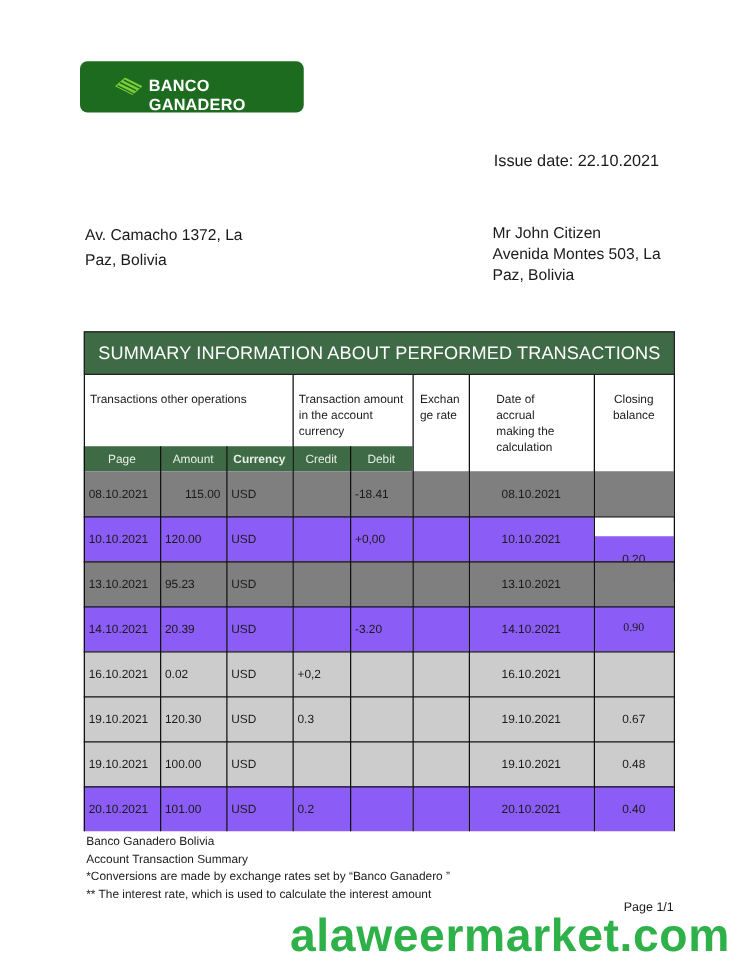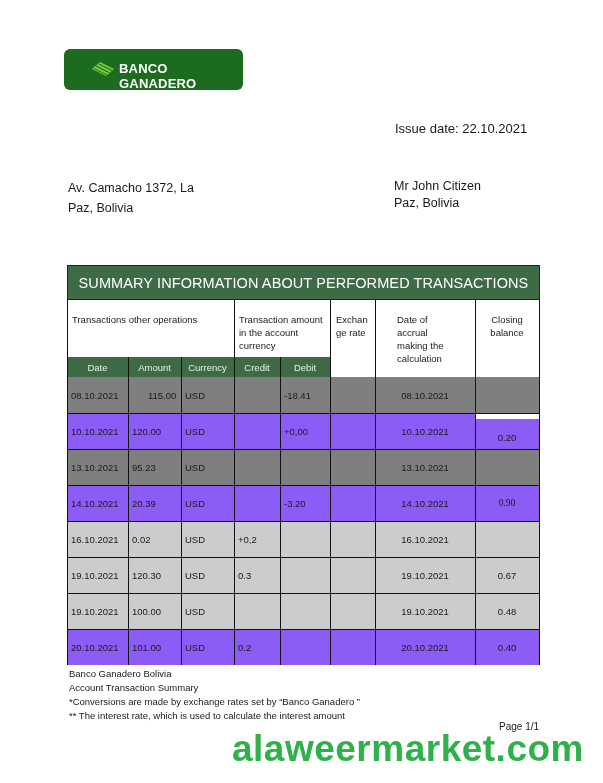--- a/index.html
+++ b/index.html
@@ -60,55 +60,56 @@
 
 <div class="issue-date">Issue date: 22.10.2021</div>
 
 <div class="bank-address">
   <div>Av. Camacho 1372, La</div>
   <div>Paz, Bolivia</div>
 </div>
 
 <div class="client-block">
   <div>Mr John Citizen</div>
+  <div>Avenida Montes 503, La</div>
   <div>Paz, Bolivia</div>
 </div>
 
 <div class="title-bar">SUMMARY INFORMATION ABOUT PERFORMED TRANSACTIONS</div>
 
 <div id="table-grid" class="grid">
     <div class="cell hdr" style="left: 67px; top: 300px; width: 167px; height: 57px; padding-left: 5px;">Transactions other operations</div>
     <div class="cell hdr" style="left: 234px; top: 300px; width: 96px; height: 57px; padding-left: 5px; padding-right: 4px;">Transaction amount in the account currency</div>
     <div class="cell hdr" style="left: 330px; top: 300px; width: 45px; height: 77px; padding-left: 6px; padding-right: 3px; word-break: break-all;">Exchan ge rate</div>
     <div class="cell hdr" style="left: 375px; top: 300px; width: 100px; height: 77px; justify-content: center; text-align: left; padding: 13px 22px 0px;">Date of accrual making the calculation</div>
     <div class="cell hdr" style="left: 475px; top: 300px; width: 64px; height: 77px; justify-content: center; text-align: center; padding: 13px 12px 0px;">Closing balance</div>
-    <div class="cell subhdr" style="left: 67px; top: 357px; width: 61px; height: 20px;">Date</div>
+    <div class="cell subhdr" style="left: 67px; top: 357px; width: 61px; height: 20px;">Page</div>
     <div class="cell subhdr" style="left: 128px; top: 357px; width: 53px; height: 20px;">Amount</div>
-    <div class="cell subhdr" style="left: 181px; top: 357px; width: 53px; height: 20px;">Currency</div>
+    <div class="cell subhdr" style="left: 181px; top: 357px; width: 53px; height: 20px; font-weight: bold;">Currency</div>
     <div class="cell subhdr" style="left: 234px; top: 357px; width: 46px; height: 20px;">Credit</div>
     <div class="cell subhdr" style="left: 280px; top: 357px; width: 50px; height: 20px;">Debit</div>
     <div>
       <div class="cell row-dark" style="left: 67px; top: 377px; width: 61px; height: 36px; padding-left: 4px;">08.10.2021</div>
       <div class="cell row-dark" style="left: 128px; top: 377px; width: 53px; height: 36px; padding-left: 20px;">115.00</div>
       <div class="cell row-dark" style="left: 181px; top: 377px; width: 53px; height: 36px; padding-left: 4px;">USD</div>
       <div class="cell row-dark" style="left: 234px; top: 377px; width: 46px; height: 36px; padding-left: 4px;"></div>
       <div class="cell row-dark" style="left: 280px; top: 377px; width: 50px; height: 36px; padding-left: 4px;">-18.41</div>
       <div class="cell row-dark" style="left: 330px; top: 377px; width: 45px; height: 36px; padding-left: 4px;"></div>
       <div class="cell row-dark" style="left: 375px; top: 377px; width: 100px; height: 36px; justify-content: center;">08.10.2021</div>
       <div class="cell row-dark" style="left: 475px; top: 377px; width: 64px; height: 36px; justify-content: center;"></div>
     </div>
     <div>
       <div class="cell row-white" style="left: 67px; top: 413px; width: 61px; height: 36px; padding-left: 4px;">10.10.2021</div>
       <div class="cell row-white" style="left: 128px; top: 413px; width: 53px; height: 36px; padding-left: 4px;">120.00</div>
       <div class="cell row-white" style="left: 181px; top: 413px; width: 53px; height: 36px; padding-left: 4px;">USD</div>
       <div class="cell row-white" style="left: 234px; top: 413px; width: 46px; height: 36px; padding-left: 4px;"></div>
       <div class="cell row-white" style="left: 280px; top: 413px; width: 50px; height: 36px; padding-left: 4px;">+0,00</div>
       <div class="cell row-white" style="left: 330px; top: 413px; width: 45px; height: 36px; padding-left: 4px;"></div>
       <div class="cell row-white" style="left: 375px; top: 413px; width: 100px; height: 36px; justify-content: center;">10.10.2021</div>
-      <div class="cell row-white" style="left: 475px; top: 419px; width: 64px; height: 36px; justify-content: center;">0.20</div>
+      <div class="cell row-white" style="left: 475px; top: 429px; width: 64px; height: 36px; justify-content: center;">0.20</div>
     </div>
     <div>
       <div class="cell row-dark" style="left: 67px; top: 449px; width: 61px; height: 36px; padding-left: 4px;">13.10.2021</div>
       <div class="cell row-dark" style="left: 128px; top: 449px; width: 53px; height: 36px; padding-left: 4px;">95.23</div>
       <div class="cell row-dark" style="left: 181px; top: 449px; width: 53px; height: 36px; padding-left: 4px;">USD</div>
       <div class="cell row-dark" style="left: 234px; top: 449px; width: 46px; height: 36px; padding-left: 4px;"></div>
       <div class="cell row-dark" style="left: 280px; top: 449px; width: 50px; height: 36px; padding-left: 4px;"></div>
       <div class="cell row-dark" style="left: 330px; top: 449px; width: 45px; height: 36px; padding-left: 4px;"></div>
       <div class="cell row-dark" style="left: 375px; top: 449px; width: 100px; height: 36px; justify-content: center;">13.10.2021</div>
       <div class="cell row-dark" style="left: 475px; top: 449px; width: 64px; height: 36px; justify-content: center;"></div>

